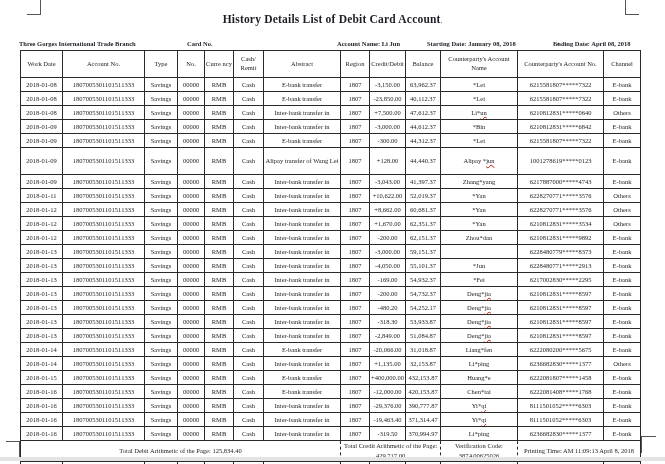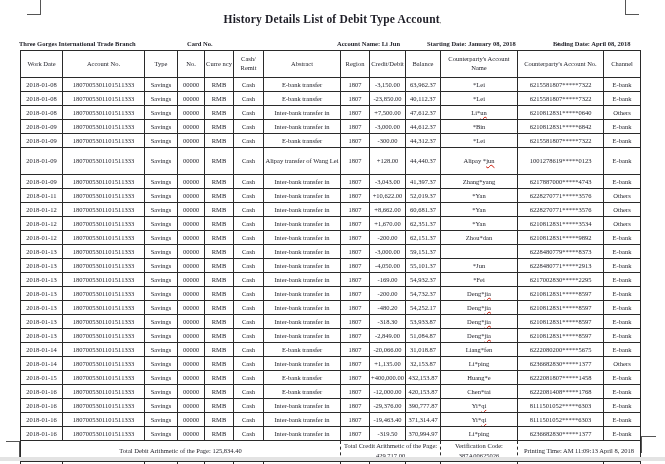--- a/index.html
+++ b/index.html
@@ -46,21 +46,21 @@
 </style>
 </head>
 <body>
 
 <div id="page">
   <div class="crop tl"></div>
   <div class="crop tr"></div>
   <div class="crop bl"></div>
   <div class="crop br"></div>
 
-  <div class="title"><span>History Details List of Debit Type Account</span><span class="tmark">,</span></div>
+  <div class="title"><span>History Details List of Debit Card Account</span><span class="tmark">,</span></div>
 
   <div class="subhead">
     <span class="sh-branch">Three Gorges International Trade Branch</span>
     <span class="sh-card">Card No.</span>
     <span class="sh-account">Account Name: Li Jun</span>
     <span class="sh-start">Starting Date: January 08, 2018</span>
     <span class="sh-end"><span>Ending Date: April 08, 2018</span><span class="eol">↵</span></span>
   </div>
 
   <div class="tablewrap">

